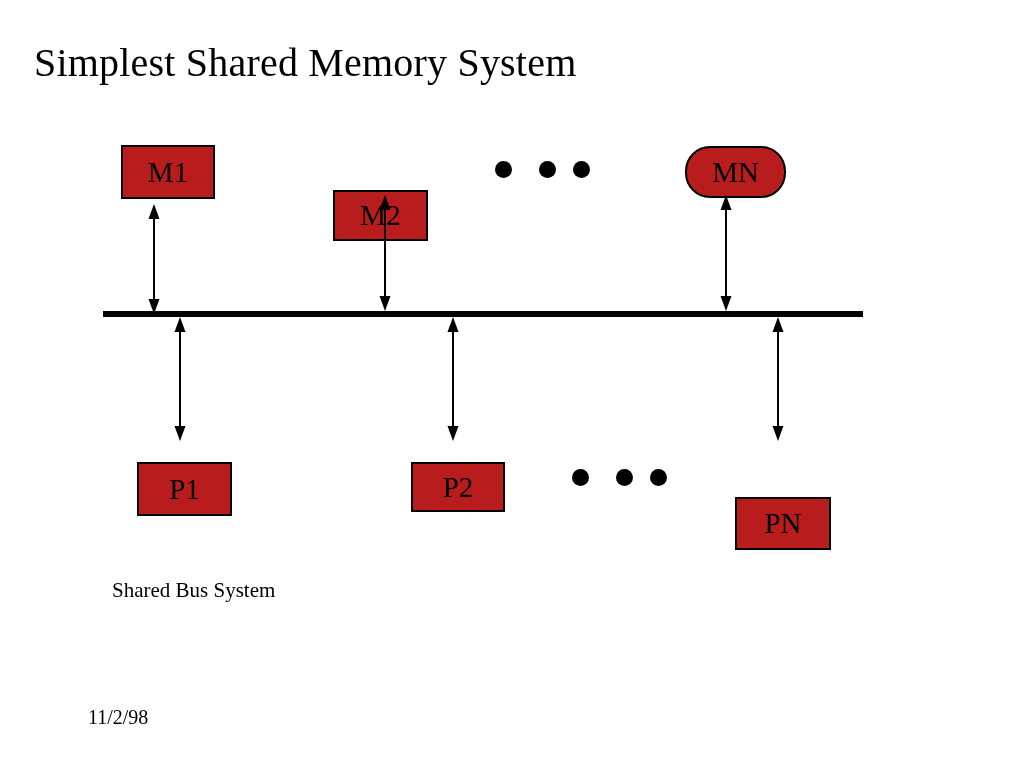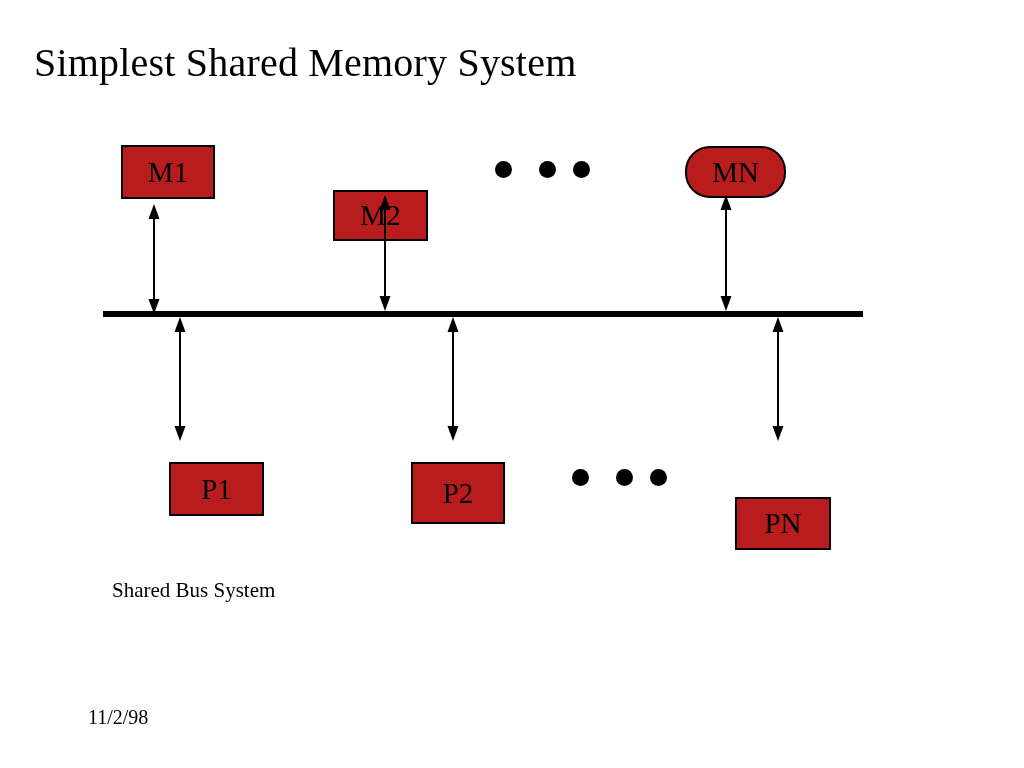--- a/index.html
+++ b/index.html
@@ -36,22 +36,22 @@
     justify-content: center;
     font-size: 29px;
     line-height: 1;
     color: #000;
   }
   
   .m1 { left: 121px; top: 145px; width: 94px;  height: 54px; }
   .m2 { left: 333px; top: 146px; width: 95px;  height: 51px; margin-top: 44px; }
   .mn { left: 685px; top: 146px; width: 101px;  height: 52px; border-radius: 25px; }
   
-  .p1 { left: 137px; top: 462px; width: 95px;  height: 54px; margin-left: 32px; }
-  .p2 { left: 411px; top: 462px; width: 94px;  height: 62px; }
+  .p1 { left: 137px; top: 462px; width: 95px;  height: 54px; }
+  .p2 { left: 411px; top: 462px; width: 94px;  height: 50px; }
   .pn { left: 735px; top: 453px; width: 96px;  height: 53px; margin-top: 44px; }
 
   .bus {
     position: absolute;
     left: 103px;
     top: 311px;
     width: 760px;
     height: 6px;
     background: #000000;
   }

